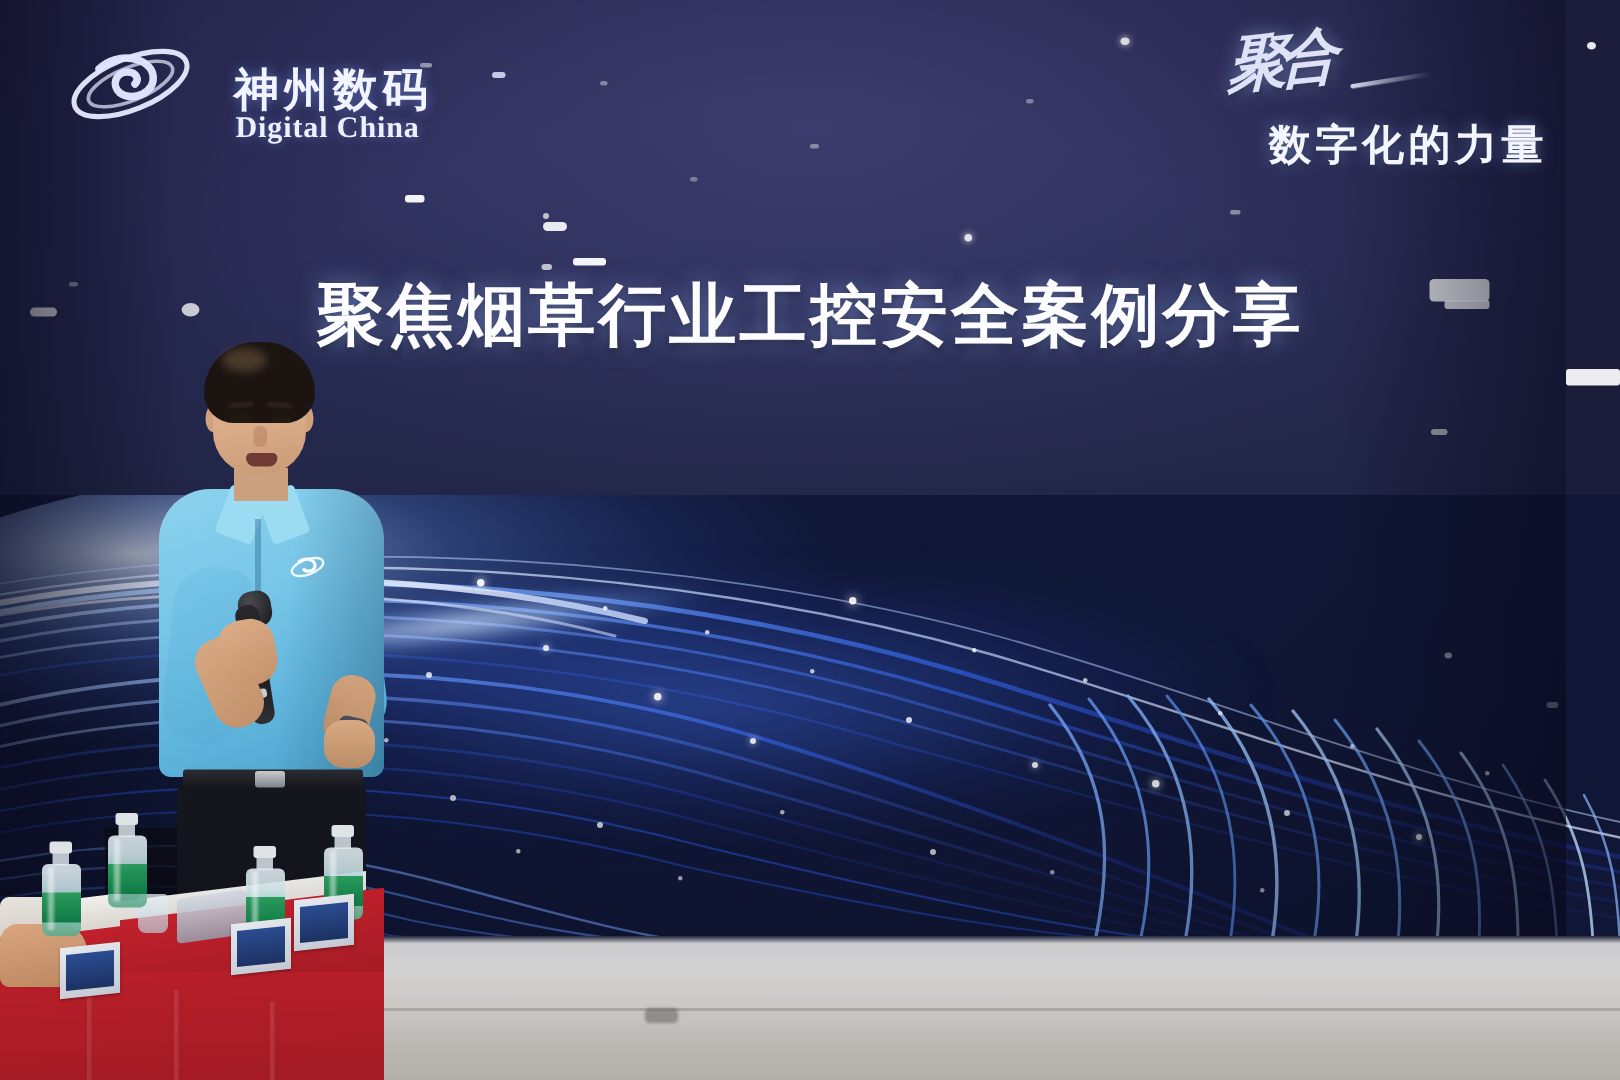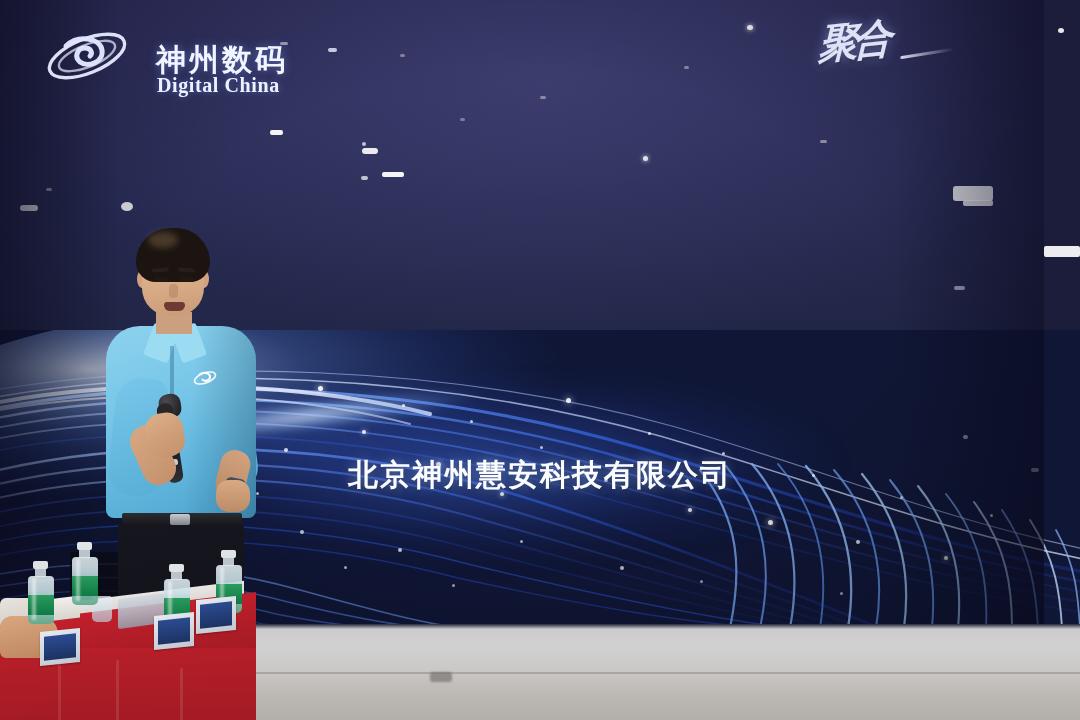--- a/index.html
+++ b/index.html
@@ -439,22 +439,23 @@
           <path d="M22,22 C 34,10 56,14 58,26 C 60,38 44,44 36,38 C 30,33 33,24 41,24 C 47,24 49,29 46,32" stroke="#dfe6ff" stroke-width="5" opacity="0.98"></path>
         </g>
       </svg>
       <div class="dc-cn">神州数码</div>
       <div class="dc-en">Digital China</div>
     </div>
     <div class="dc-dot"></div>
 
     <div class="ju-he">聚合</div>
     <div class="ju-he-tail"></div>
-
-    <div class="slide-company">北京神州慧安科技有限公司</div>
+    <div class="slogan">数字化的力量</div>
+
+    <div class="slide-title">聚焦烟草行业工控安全案例分享</div>
 
   </div>
 
   <div class="stage-floor"></div>
   <div class="floor-edge"></div>
   <div class="floor-seam"></div>
   <div class="floor-mark"></div>
 
   <div class="bg-dark-band"></div>
 

